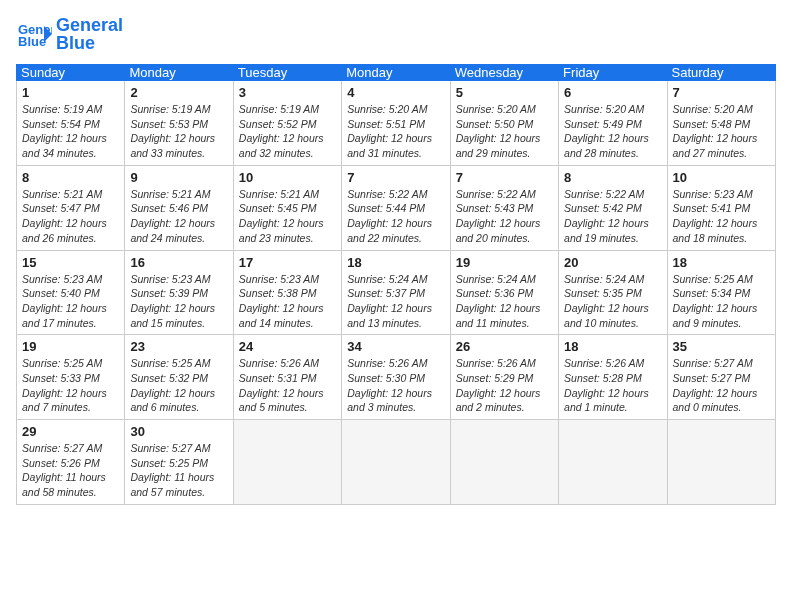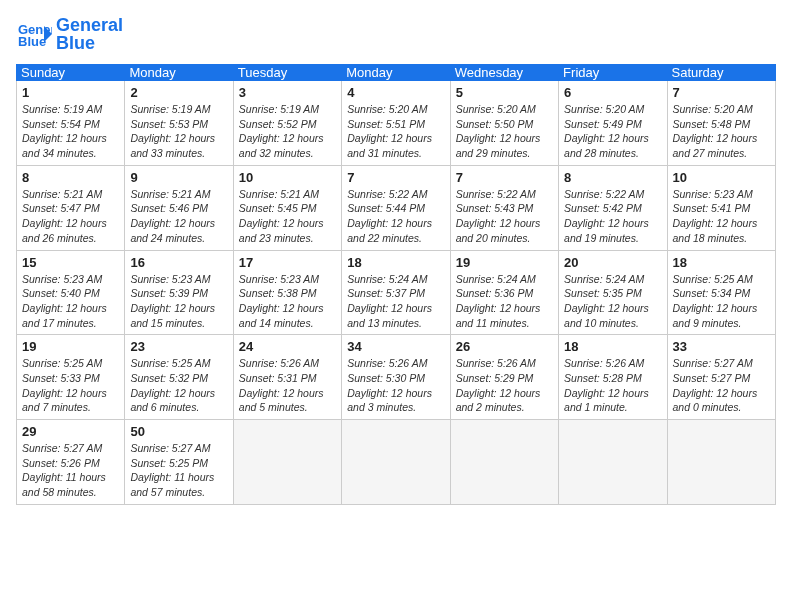--- a/index.html
+++ b/index.html
@@ -310,37 +310,37 @@
 and 2 minutes.</div>
         </td>
         <td>
           <span class="day-num">18</span>
           <div class="day-info" style="white-space: pre-line;">Sunrise: 5:26 AM
 Sunset: 5:28 PM
 Daylight: 12 hours
 and 1 minute.</div>
         </td>
         <td>
-          <span class="day-num">33</span>
+          <span class="day-num">35</span>
           <div class="day-info" style="white-space: pre-line;">Sunrise: 5:27 AM
 Sunset: 5:27 PM
 Daylight: 12 hours
 and 0 minutes.</div>
         </td>
       </tr>
       <tr>
         <td>
           <span class="day-num">29</span>
           <div class="day-info" style="white-space: pre-line;">Sunrise: 5:27 AM
 Sunset: 5:26 PM
 Daylight: 11 hours
 and 58 minutes.</div>
         </td>
         <td>
-          <span class="day-num">50</span>
+          <span class="day-num">30</span>
           <div class="day-info" style="white-space: pre-line;">Sunrise: 5:27 AM
 Sunset: 5:25 PM
 Daylight: 11 hours
 and 57 minutes.</div>
         </td>
         <td class="empty"></td>
         <td class="empty"></td>
         <td class="empty"></td>
         <td class="empty"></td>
         <td class="empty"></td>

